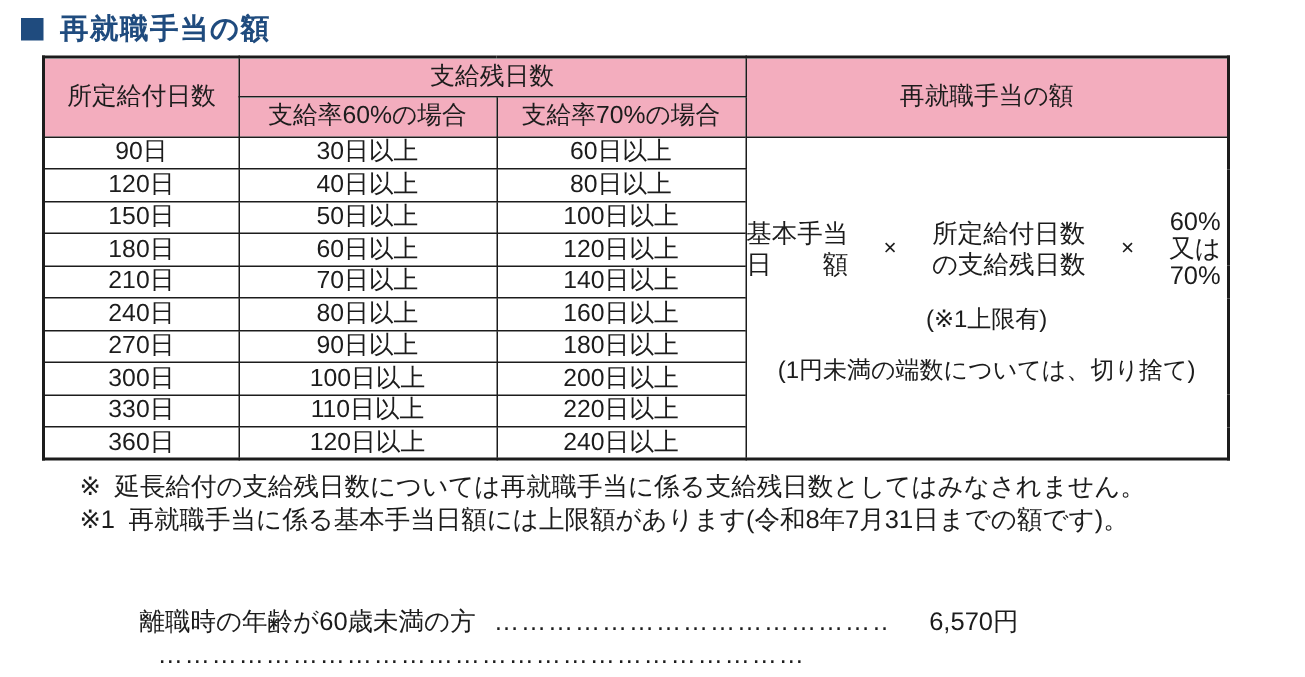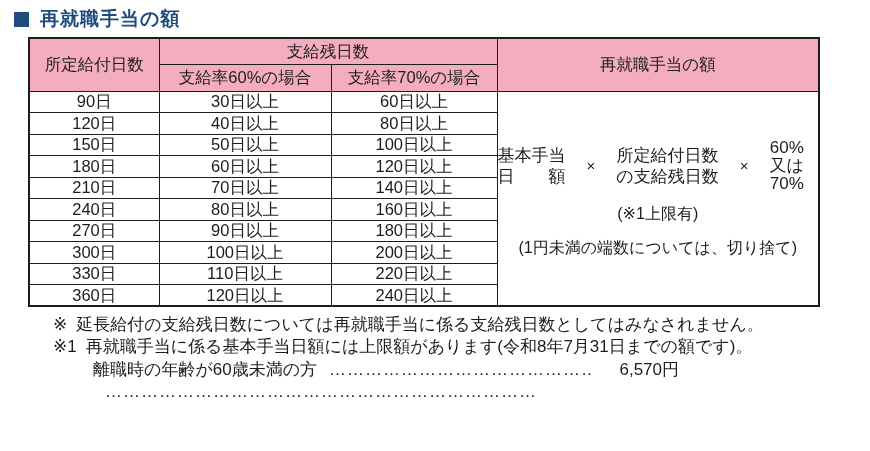--- a/index.html
+++ b/index.html
@@ -37,34 +37,34 @@
   tr.hrow1{height:26px;}
   tr.hrow2{height:27px;}
   tr.brow{height:21.5px;}
   
   td.formula-cell{
     background:#ffffff;text-align:left;vertical-align:top;
     padding:48px 10px 0 14px;
   }
   .formula-row{
     display:flex;align-items:center;justify-content:space-between;
-    margin-bottom:10px;padding-right:14px;
+    margin-bottom:10px;padding-right:4px;
   }
   .f-term{font-size:17px;line-height:21px;white-space:nowrap;}
   .f-times{font-size:15px;flex:none;padding:0 2px;}
   .f-t3{text-align:center;line-height:18px;}
   .f-note{font-size:16px;line-height:21px;white-space:nowrap;}
   .f-note.cap{margin-bottom:13px;}
   
   .notes{position:absolute;left:53px;top:314px;font-size:17px;line-height:22.4px;color:var(--text);}
   .note-line{display:flex;white-space:nowrap;}
   .note-prefix{flex:none;margin-right:9px;}
   .note-indent{margin-left:40px;}
   .note-amount-row{display:flex;width:586px;align-items:baseline;}
-  .na-label{flex:none;white-space:nowrap;}
+  .na-label{flex:none;white-space:nowrap;margin-top:45px;}
   .na-leader{flex:1;overflow:hidden;white-space:nowrap;margin:0 12px;letter-spacing:1px;}
   .na-amount{flex:none;min-width:74px;text-align:right;white-space:nowrap;}
 </style>
 </head>
 <body>
 
 <div class="title-bar">
   <span class="title-square"></span>
   <span class="title-text">再就職手当の額</span>
 </div>

